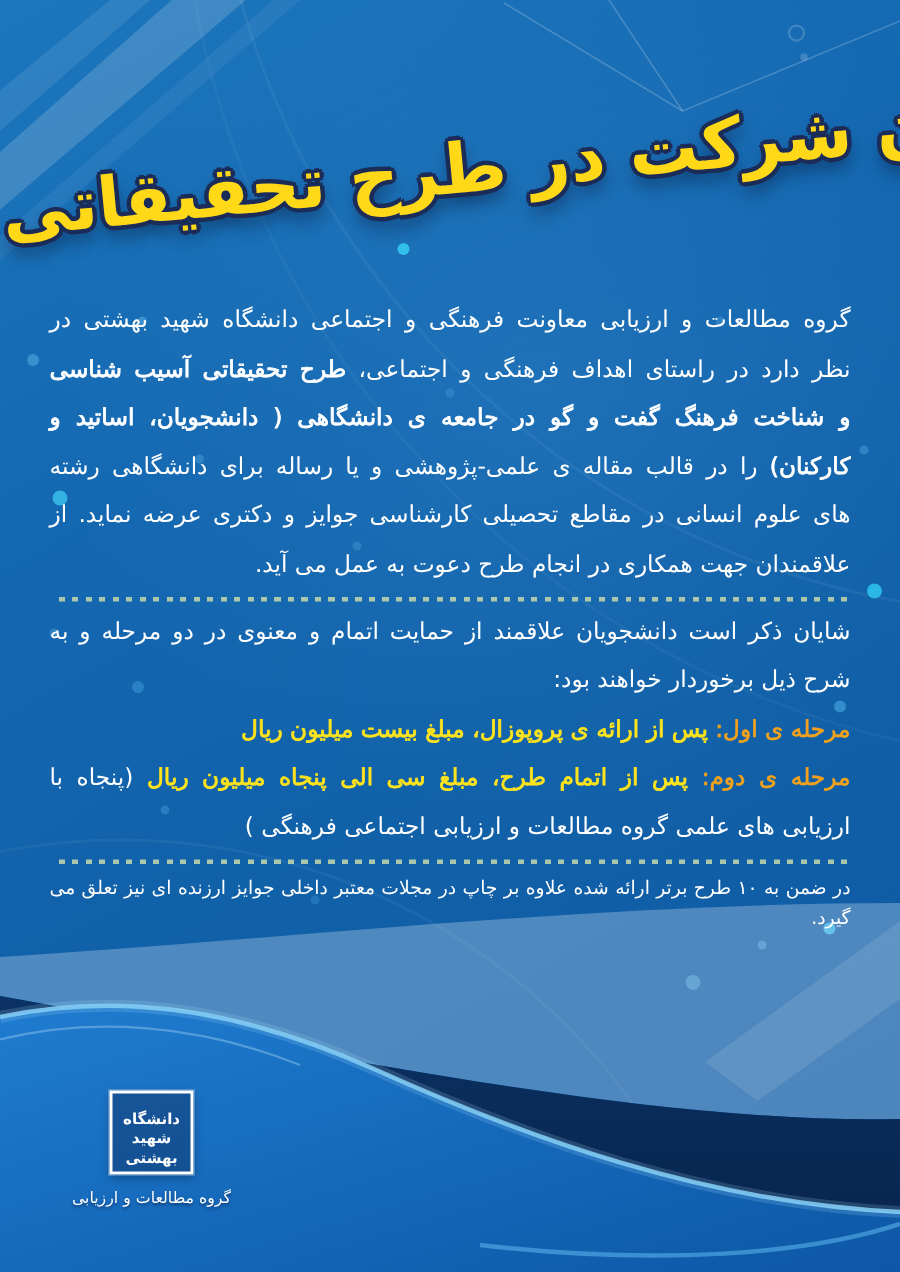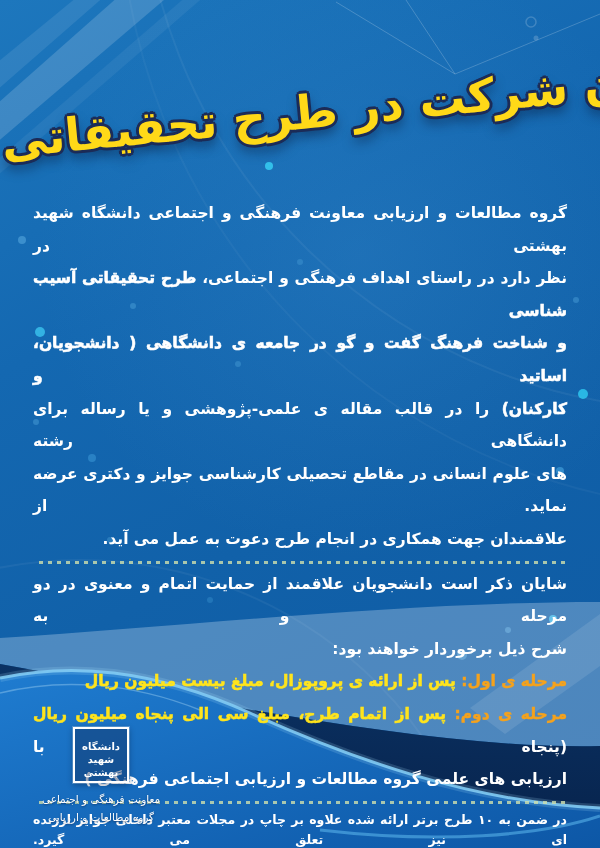--- a/index.html
+++ b/index.html
@@ -39,21 +39,21 @@
   }
 
   .content{
     position:absolute;top:197px;left:33px;right:33px;
     direction:rtl;
     color:var(--body_text,#ffffff);
   }
   .tl{
     text-align:justify;
     font-size:15.5px;
-    font-weight:700;
+    font-weight:400;
     line-height:32.6px;
     color:var(--body_text,#ffffff);
   }
   .fill{text-align-last:justify;}
   .endl{text-align-last:right;}
   .xb{-webkit-text-stroke:0.55px #ffffff;}
   .label{
     color:var(--stage_label_orange,#f5a21c);
     -webkit-text-stroke:0.4px var(--stage_label_orange,#f5a21c);
   }
@@ -182,18 +182,17 @@
     <div class="divider"></div>
 
     <div class="tl fill footer-note"><span>در ضمن به ۱۰ طرح برتر ارائه شده علاوه بر چاپ در مجلات معتبر داخلی جوایز ارزنده ای نیز تعلق می گیرد.</span></div>
   </div>
 
   <div class="logo-block">
     <div class="seal">
       <div class="seal-text">دانشگاه شهید بهشتی</div>
     </div>
     <div class="org">
-      <div>معاونت فرهنگی و اجتماعی</div>
       <div>گروه مطالعات و ارزیابی</div>
     </div>
   </div>
 
 </div>
 
 </body></html>

